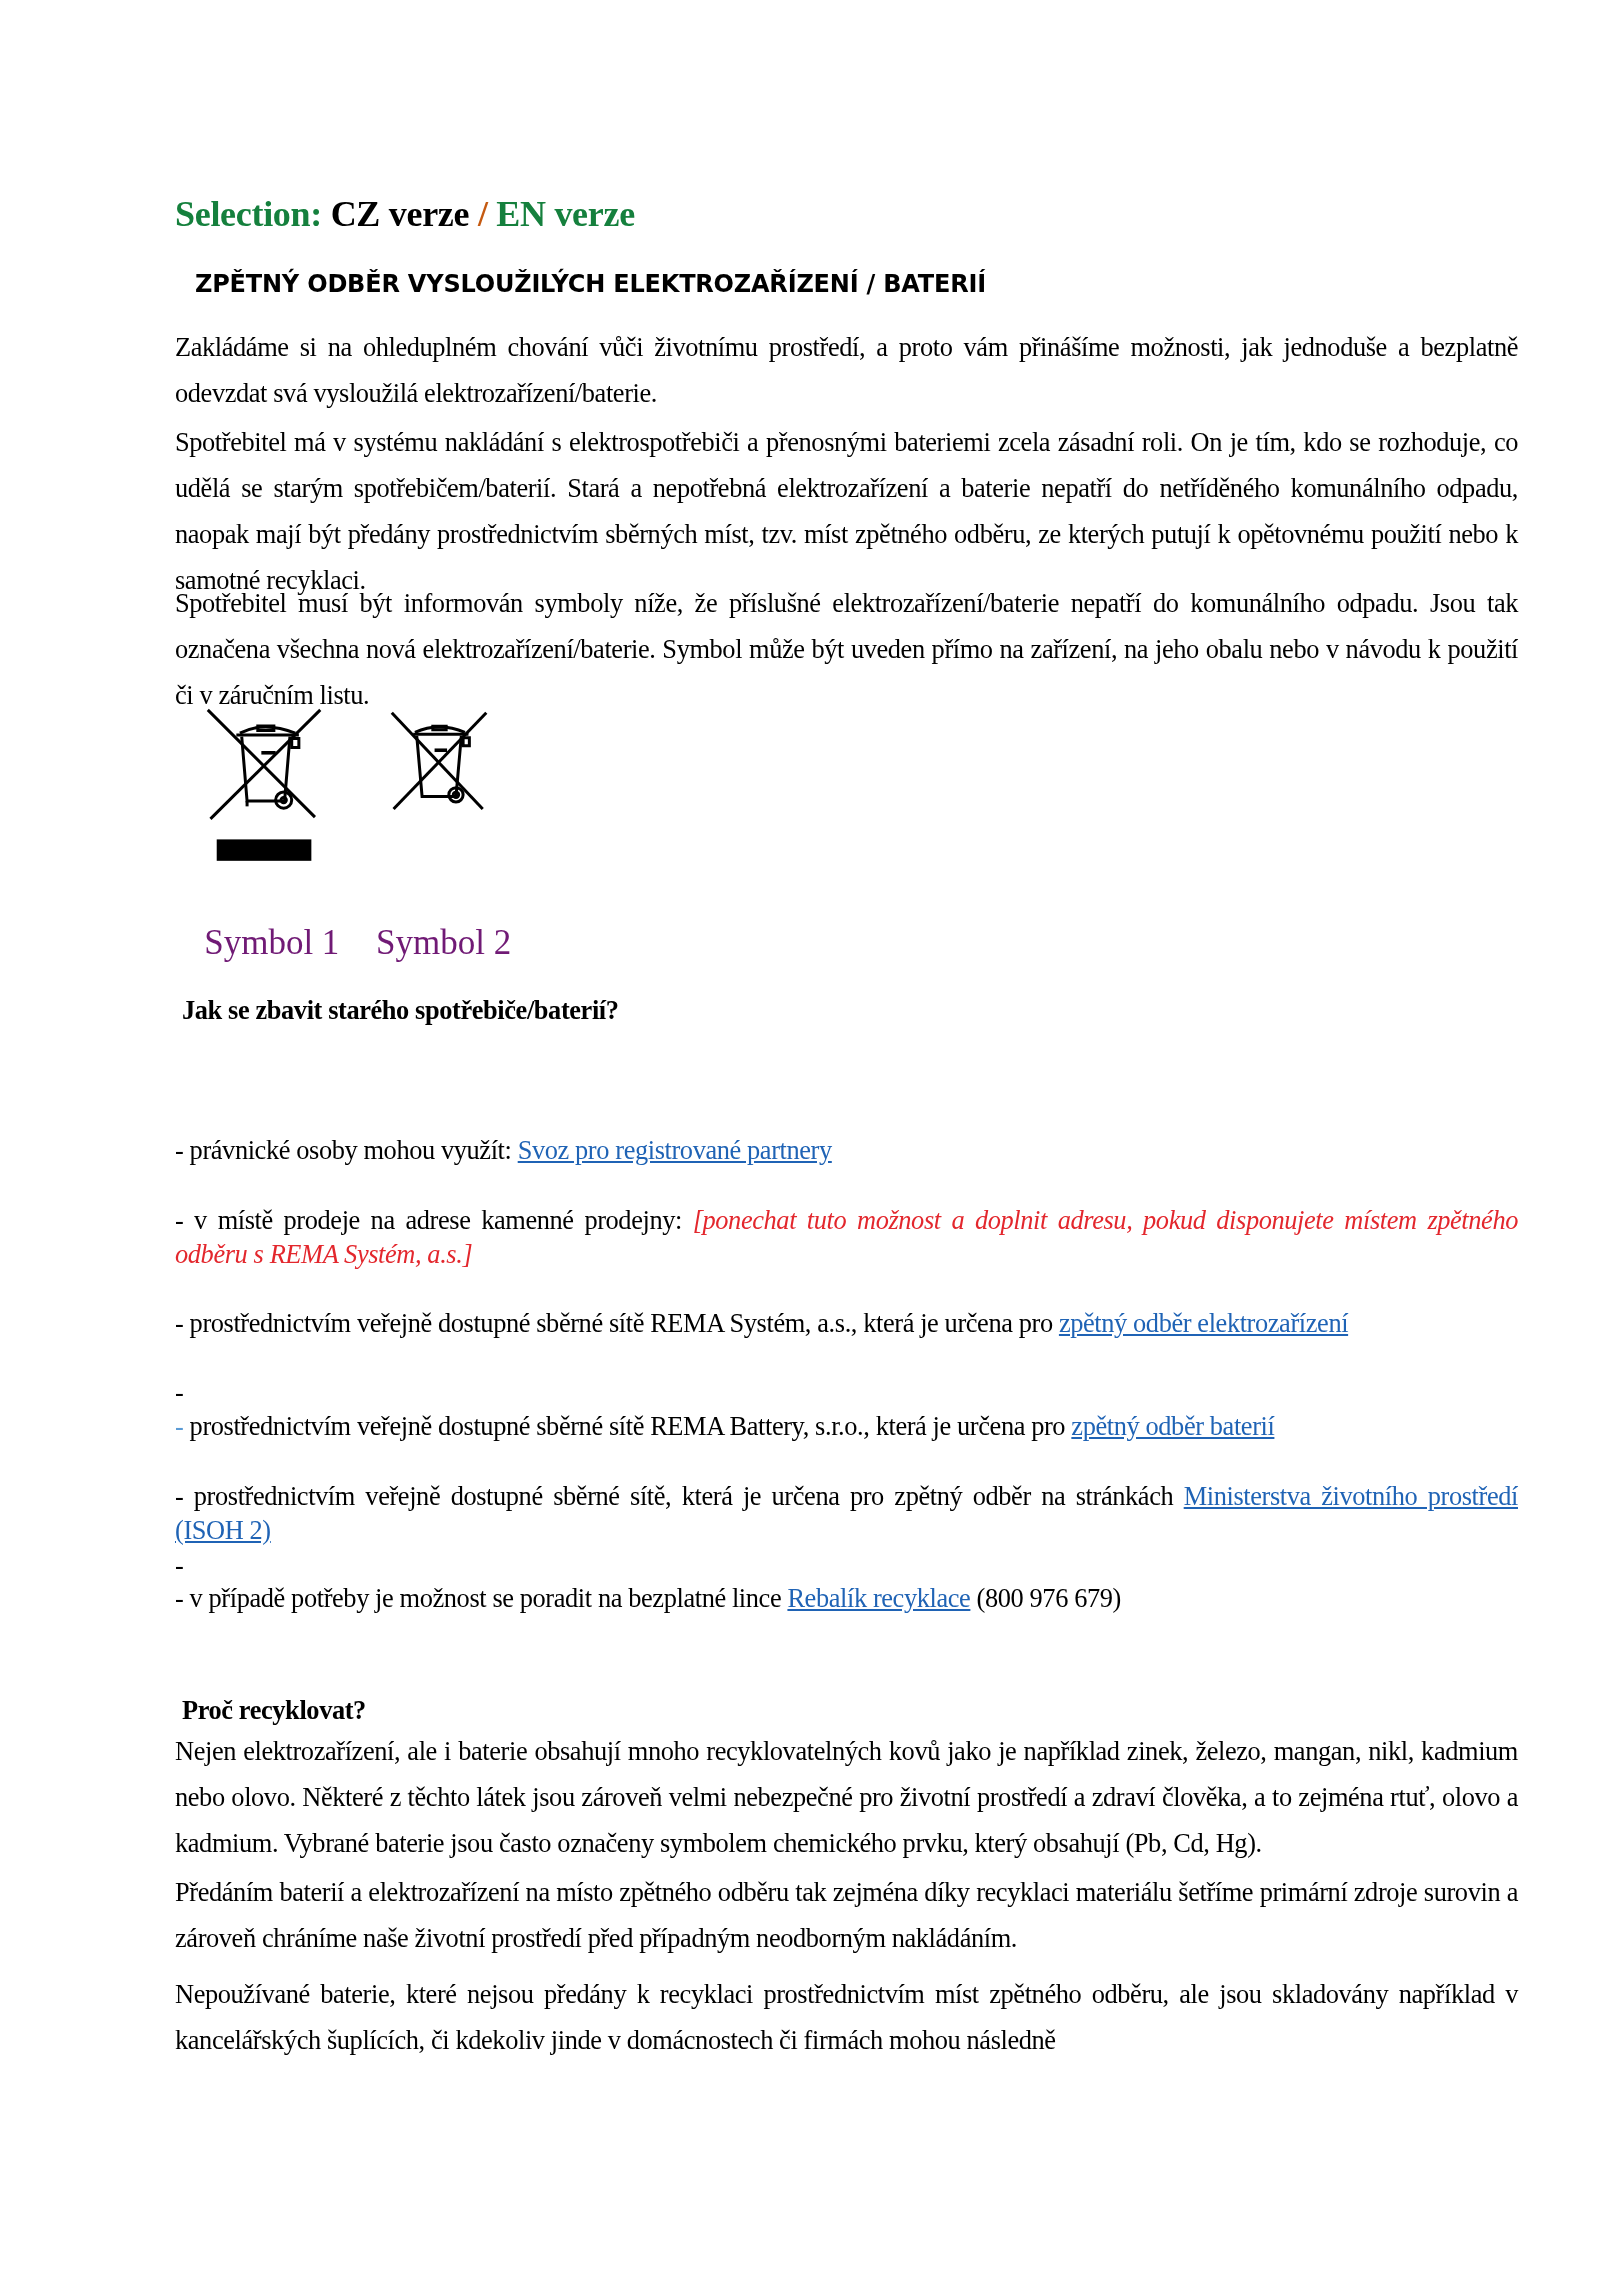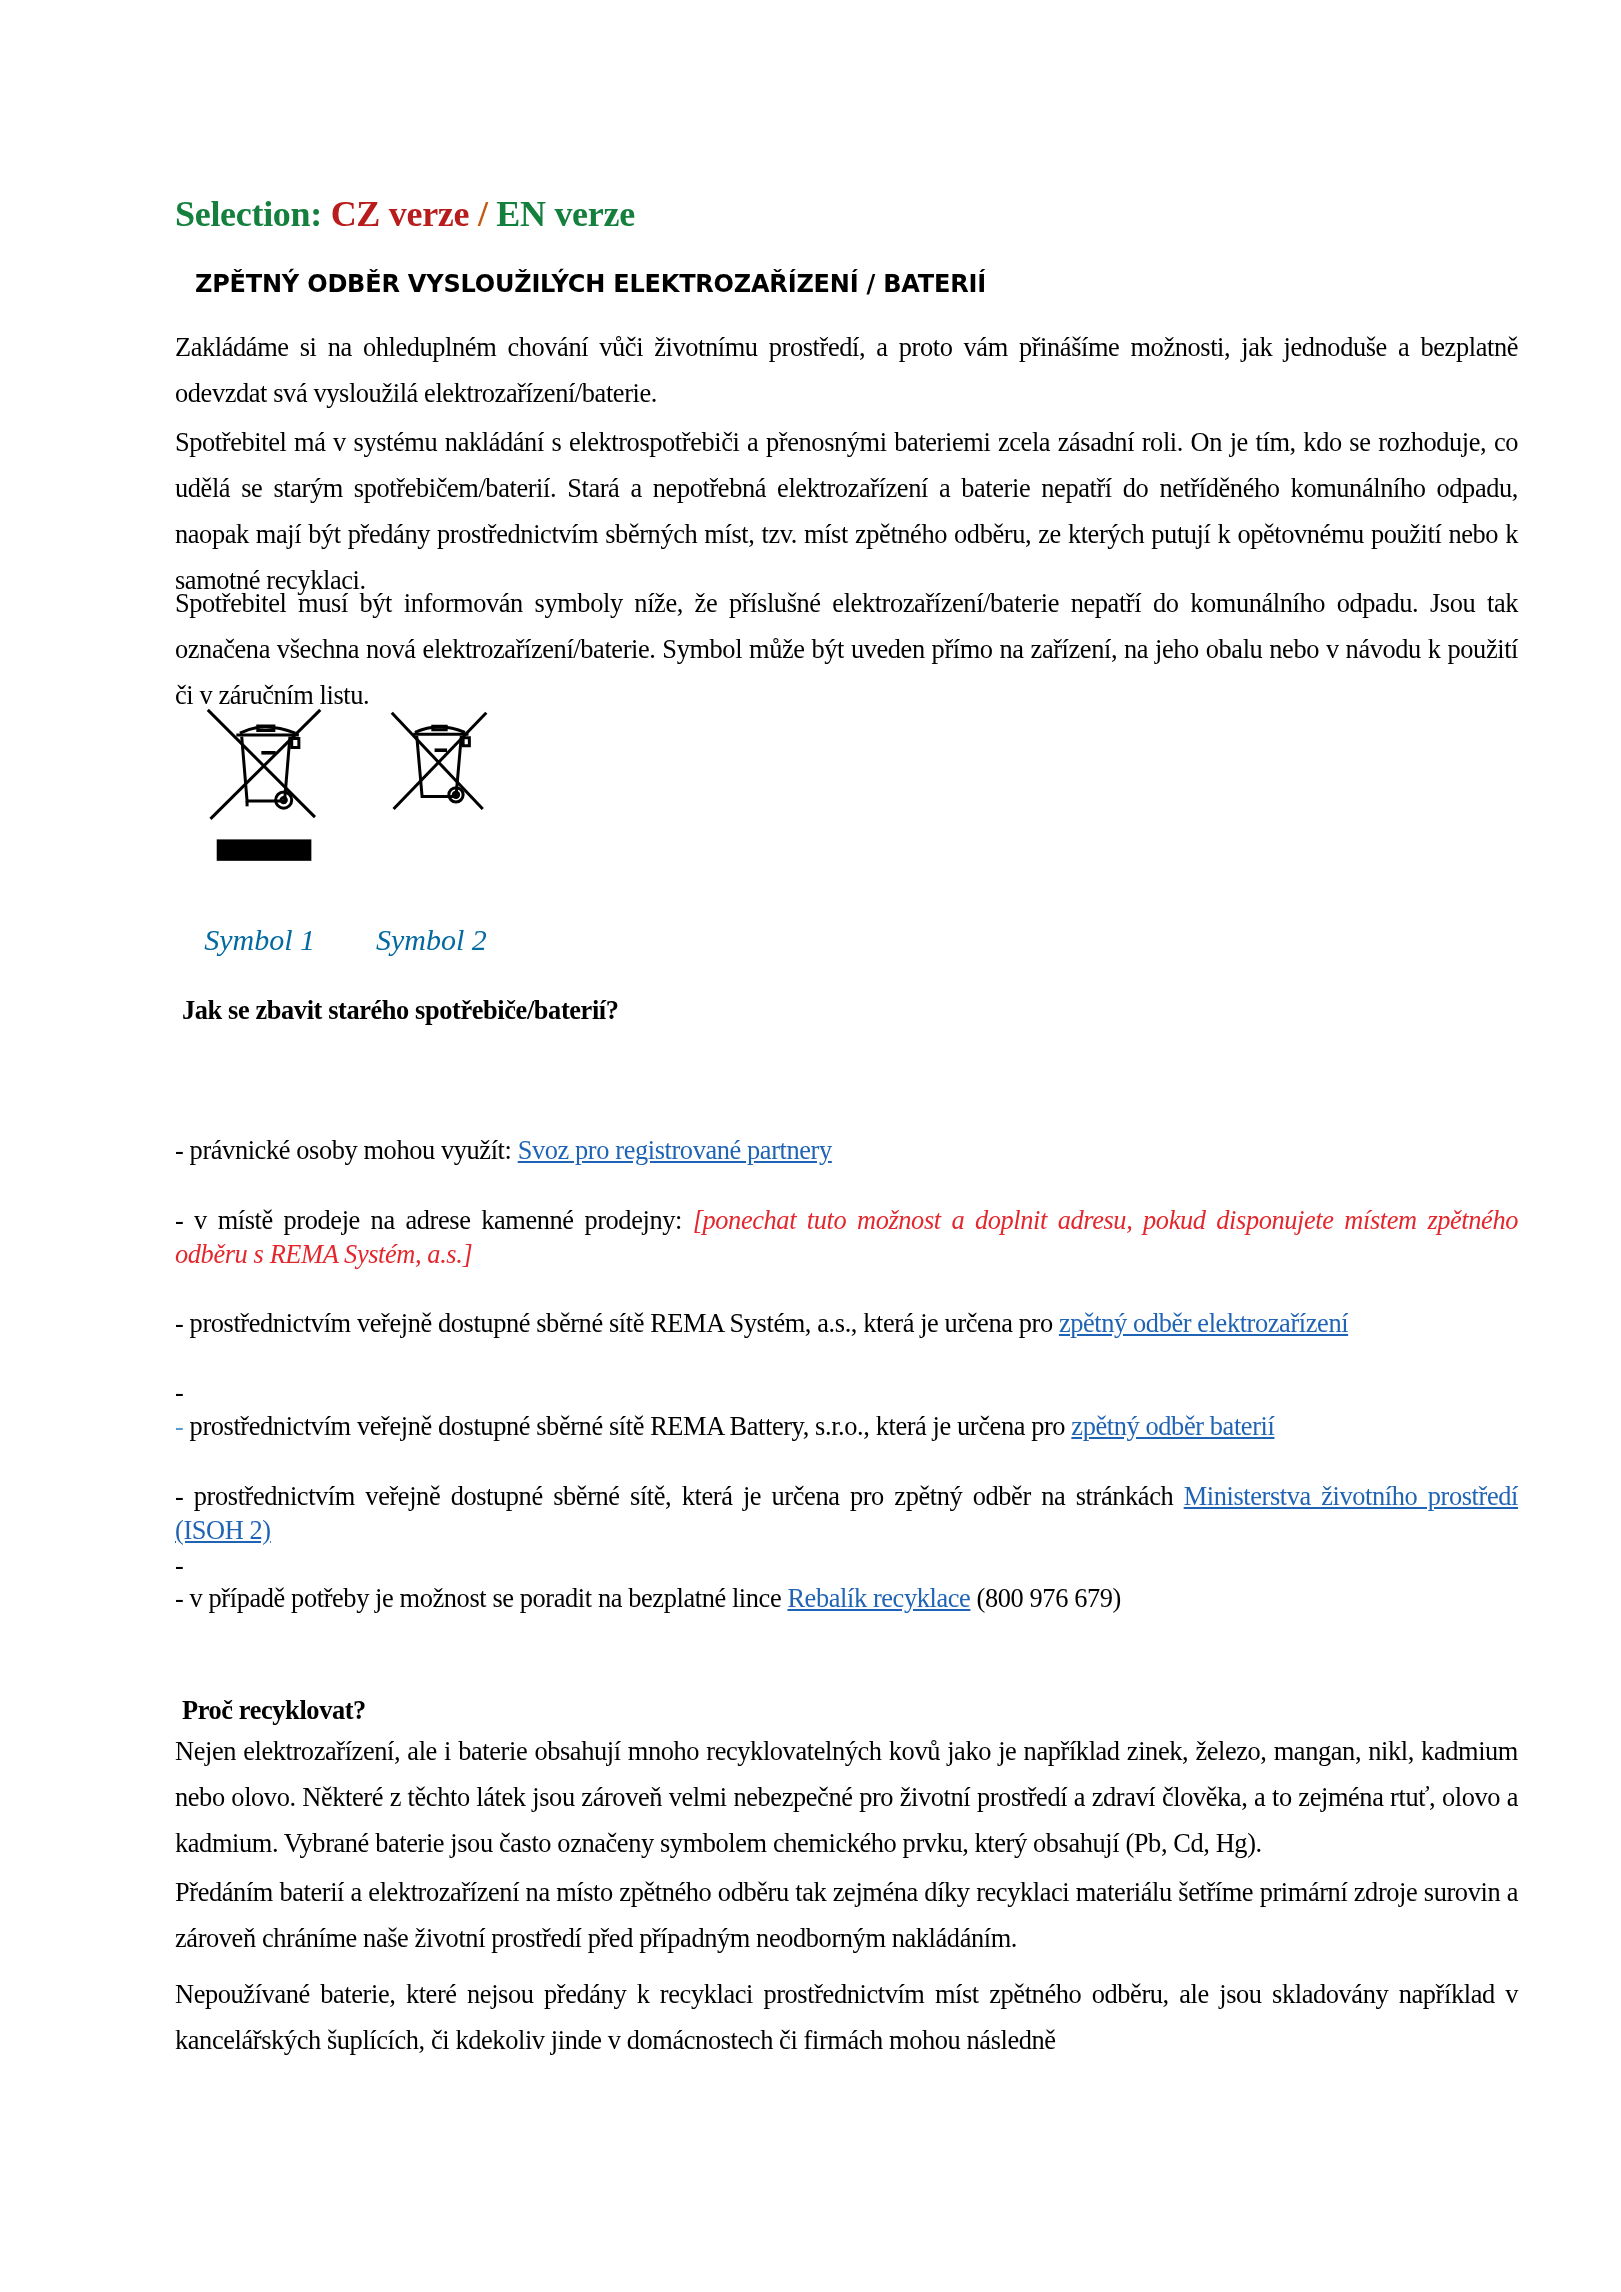--- a/index.html
+++ b/index.html
@@ -7,21 +7,21 @@
     .page {
       position: absolute; left: 0; top: 0; width: 1622px; height: 2293px;
       font-family: "Liberation Serif", serif; color: #000;
     }
     .selection {
       position: absolute; left: 175px; top: 193px;
       font-family: "Liberation Serif", serif; font-weight: bold; font-size: 36px;
       white-space: nowrap; letter-spacing: -0.3px;
     }
     .sel-label { color: #15803d; }
-    .sel-cz { color: #b91c1c; }
+    .sel-cz { color: #000000; }
     .sel-sep { color: #c55a11; }
     .sel-en { color: #15803d; }
     .title {
       position: absolute; left: 195px; top: 270px;
       font-family: "DejaVu Sans", sans-serif; font-weight: bold; font-size: 24px;
       white-space: nowrap; letter-spacing: -0.2px;
     }
     .body-text {
       position: absolute; left: 175px; width: 1343px;
       font-size: 26.4px; line-height: 46px; text-align: justify;
@@ -30,22 +30,22 @@
     .p1 { top: 324px; }
     .p2 { top: 419px; }
     .p3 { top: 580px; }
     .symbols {
       position: absolute; left: 197px; top: 708px; width: 358px; height: 269px;
     }
     .sym { position: absolute; }
     .sym1 { left: 9px; top: 0; width: 125px; height: 161px; }
     .sym2 { left: 193px; top: 2.7px; width: 107px; height: 107px; }
     .sym-caption {
-      position: absolute; top: 215px; font-style: italic; font-size: 30px;
-      color: #0369a1; white-space: nowrap;
+      position: absolute; top: 215px; font-size: 35px;
+      color: #701a75; white-space: nowrap;
     }
     .cap1 { left: 7.2px; }
     .cap2 { left: 179px; }
     .heading2 {
       position: absolute; left: 182px; font-weight: bold; font-size: 26.4px;
       letter-spacing: -0.4px; white-space: nowrap;
     }
     .h-jak { top: 995px; }
     .h-proc { top: 1695px; }
     .item {

